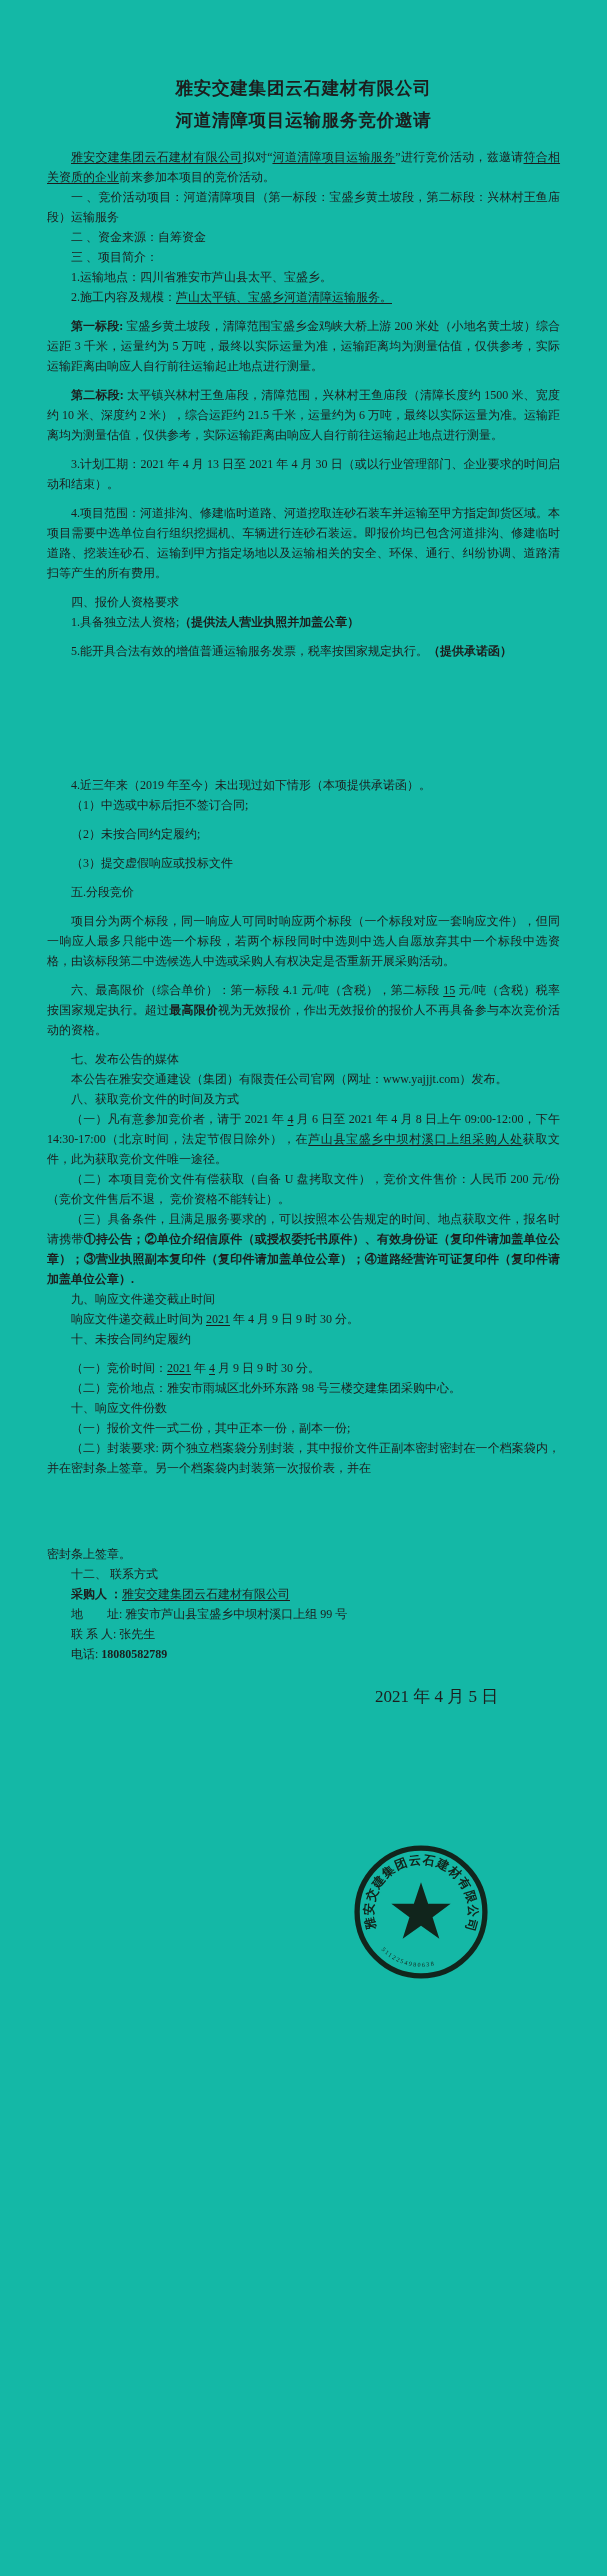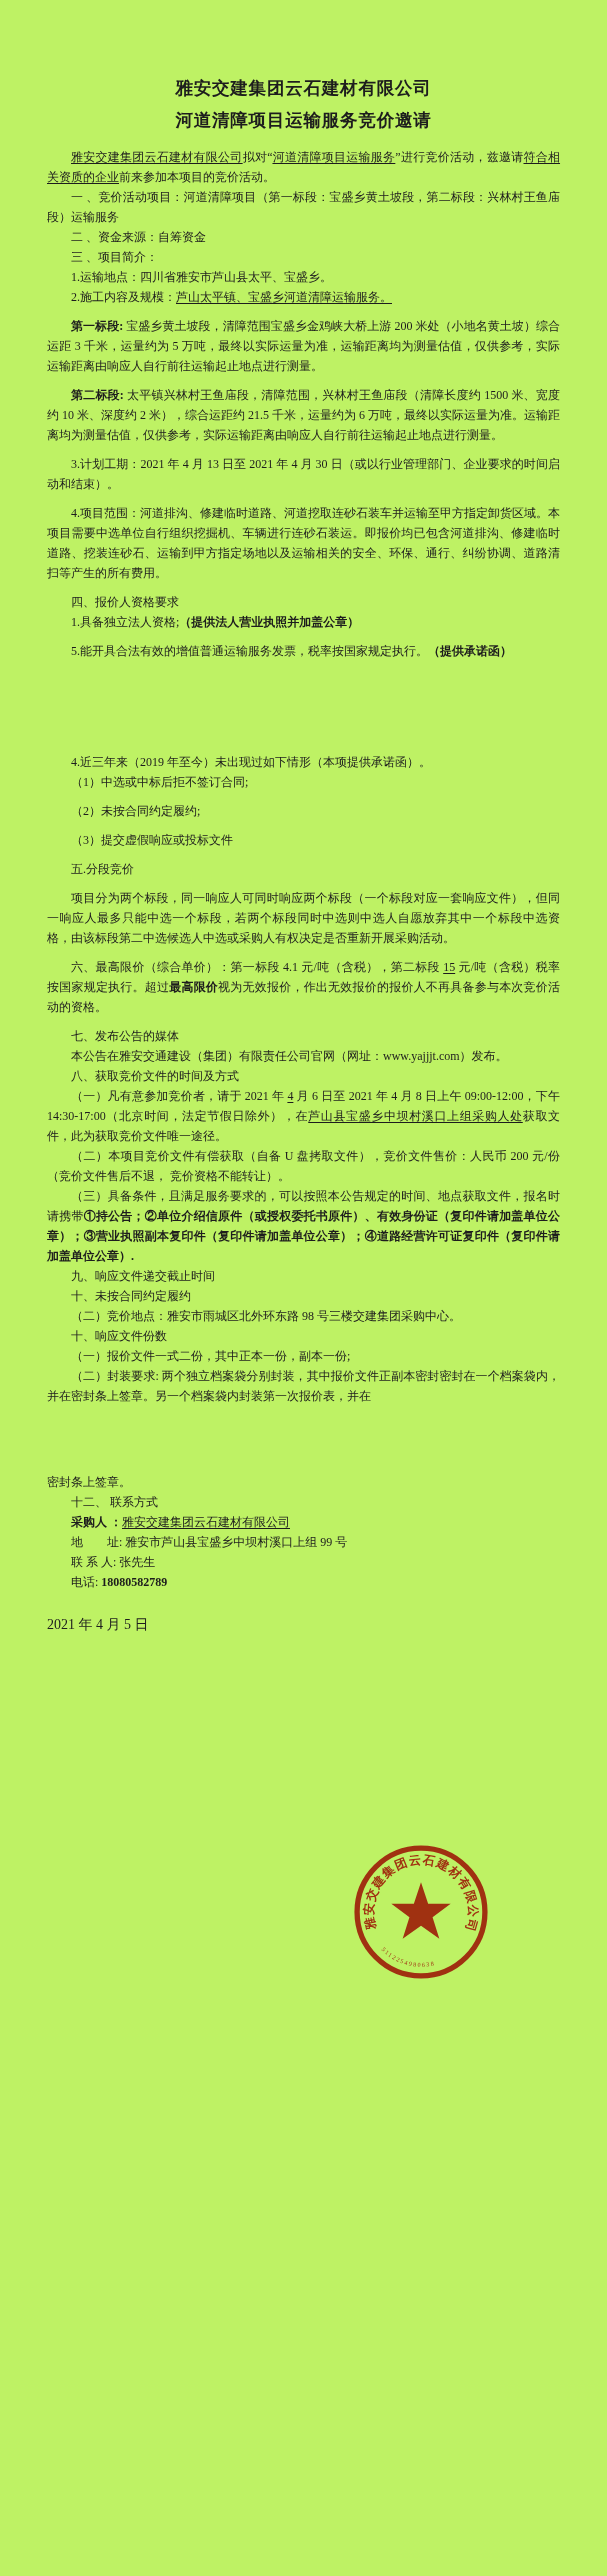--- a/index.html
+++ b/index.html
@@ -1,20 +1,20 @@
 <!DOCTYPE html>
 <html style="font-size:12px"><head>
 <meta charset="utf-8">
 <style>
   html,body{margin:0;padding:0;background:#ffffff;}
   .page{
     position:relative;
     width:607px;
     min-height:2576px;
-    background:#bef264;
+    background:#14b8a6;
     font-family:"Liberation Serif","DejaVu Serif",serif;
     color:#1d1d1d;
     overflow:hidden;
   }
   .content{
     width:513px;
     margin:0 auto;
     padding-top:72px;
   }
   .doc-title{
@@ -28,28 +28,29 @@
   .titles{margin-bottom:10.6px;}
   .para{
     margin:0;
     font-size:12px;
     line-height:20px;
     text-align:justify;
     word-break:break-all;
   }
   .indent{text-indent:2em;}
   .sp{margin-top:9px;}
-  .pb1{margin-top:91px;}   
+  .pb1{margin-top:114px;}   
   .pb2{margin-top:66px;}   
   .b{font-weight:700;}
   .u{text-decoration:underline;text-underline-offset:2.3px;}
   .date-line{
     margin-top:23px;
+    margin-left:328px;
     text-indent:0;
-    font-size:14px;
+    font-size:17px;
     line-height:20px;
   }
   .seal{
     position:absolute;
     left:351px;
     top:1842px;
     width:140px;
     height:140px;
     mix-blend-mode:multiply;
     opacity:0.95;
@@ -89,21 +90,23 @@
         <p class="para indent sp"><span>五.分段竞价</span></p>
         <p class="para indent sp"><span>项目分为两个标段，同一响应人可同时响应两个标段（一个标段对应一套响应文件），但同一响应人最多只能中选一个标段，若两个标段同时中选则中选人自愿放弃其中一个标段中选资格，由该标段第二中选候选人中选或采购人有权决定是否重新开展采购活动。</span></p>
         <p class="para indent sp"><span>六、最高限价（综合单价）：第一标段 4.1 元/吨（含税），第二标段 </span><span class="u">15</span><span> 元/吨（含税）税率按国家规定执行。超过</span><span class="b">最高限价</span><span>视为无效报价，作出无效报价的报价人不再具备参与本次竞价活动的资格。</span></p>
         <p class="para indent sp"><span>七、发布公告的媒体</span></p>
         <p class="para indent"><span>本公告在雅安交通建设（集团）有限责任公司官网（网址：www.yajjjt.com）发布。</span></p>
         <p class="para indent"><span>八、获取竞价文件的时间及方式</span></p>
         <p class="para indent"><span>（一）凡有意参加竞价者，请于 2021 年 </span><span class="u">4</span><span> 月 6 日至 2021 年 4 月 8 日上午 09:00-12:00，下午 14:30-17:00（北京时间，法定节假日除外），在</span><span class="u">芦山县宝盛乡中坝村溪口上组采购人处</span><span>获取文件，此为获取竞价文件唯一途径。</span></p>
         <p class="para indent"><span>（二）本项目竞价文件有偿获取（自备 U 盘拷取文件），竞价文件售价：人民币 200 元/份（竞价文件售后不退， 竞价资格不能转让）。</span></p>
         <p class="para indent"><span>（三）具备条件，且满足服务要求的，可以按照本公告规定的时间、地点获取文件，报名时请携带</span><span class="b">①持公告；②单位介绍信原件（或授权委托书原件）、有效身份证（复印件请加盖单位公章）；③营业执照副本复印件（复印件请加盖单位公章）；④道路经营许可证复印件（复印件请加盖单位公章）.</span></p>
         <p class="para indent"><span>九、响应文件递交截止时间</span></p>
+        <p class="para indent"><span>响应文件递交截止时间为 </span><span class="u">2021</span><span> 年 4 月 9 日 9 时 30 分。</span></p>
         <p class="para indent"><span>十、未按合同约定履约</span></p>
+        <p class="para indent sp"><span>（一）竞价时间：</span><span class="u">2021</span><span> 年 </span><span class="u">4</span><span> 月 9 日 9 时 30 分。</span></p>
         <p class="para indent"><span>（二）竞价地点：雅安市雨城区北外环东路 98 号三楼交建集团采购中心。</span></p>
         <p class="para indent"><span>十、响应文件份数</span></p>
         <p class="para indent"><span>（一）报价文件一式二份，其中正本一份，副本一份;</span></p>
         <p class="para indent"><span>（二）封装要求: 两个独立档案袋分别封装，其中报价文件正副本密封密封在一个档案袋内，并在密封条上签章。另一个档案袋内封装第一次报价表，并在</span></p>
         <p class="para pb2"><span>密封条上签章。</span></p>
         <p class="para indent"><span>十二、 联系方式</span></p>
         <p class="para indent"><span class="b">采购人 ：</span><span class="u">雅安交建集团云石建材有限公司</span></p>
         <p class="para indent"><span>地　　址: 雅安市芦山县宝盛乡中坝村溪口上组 99 号</span></p>
         <p class="para indent"><span>联 系 人: 张先生</span></p>
         <p class="para indent"><span>电话: </span><span class="b">18080582789</span></p>

